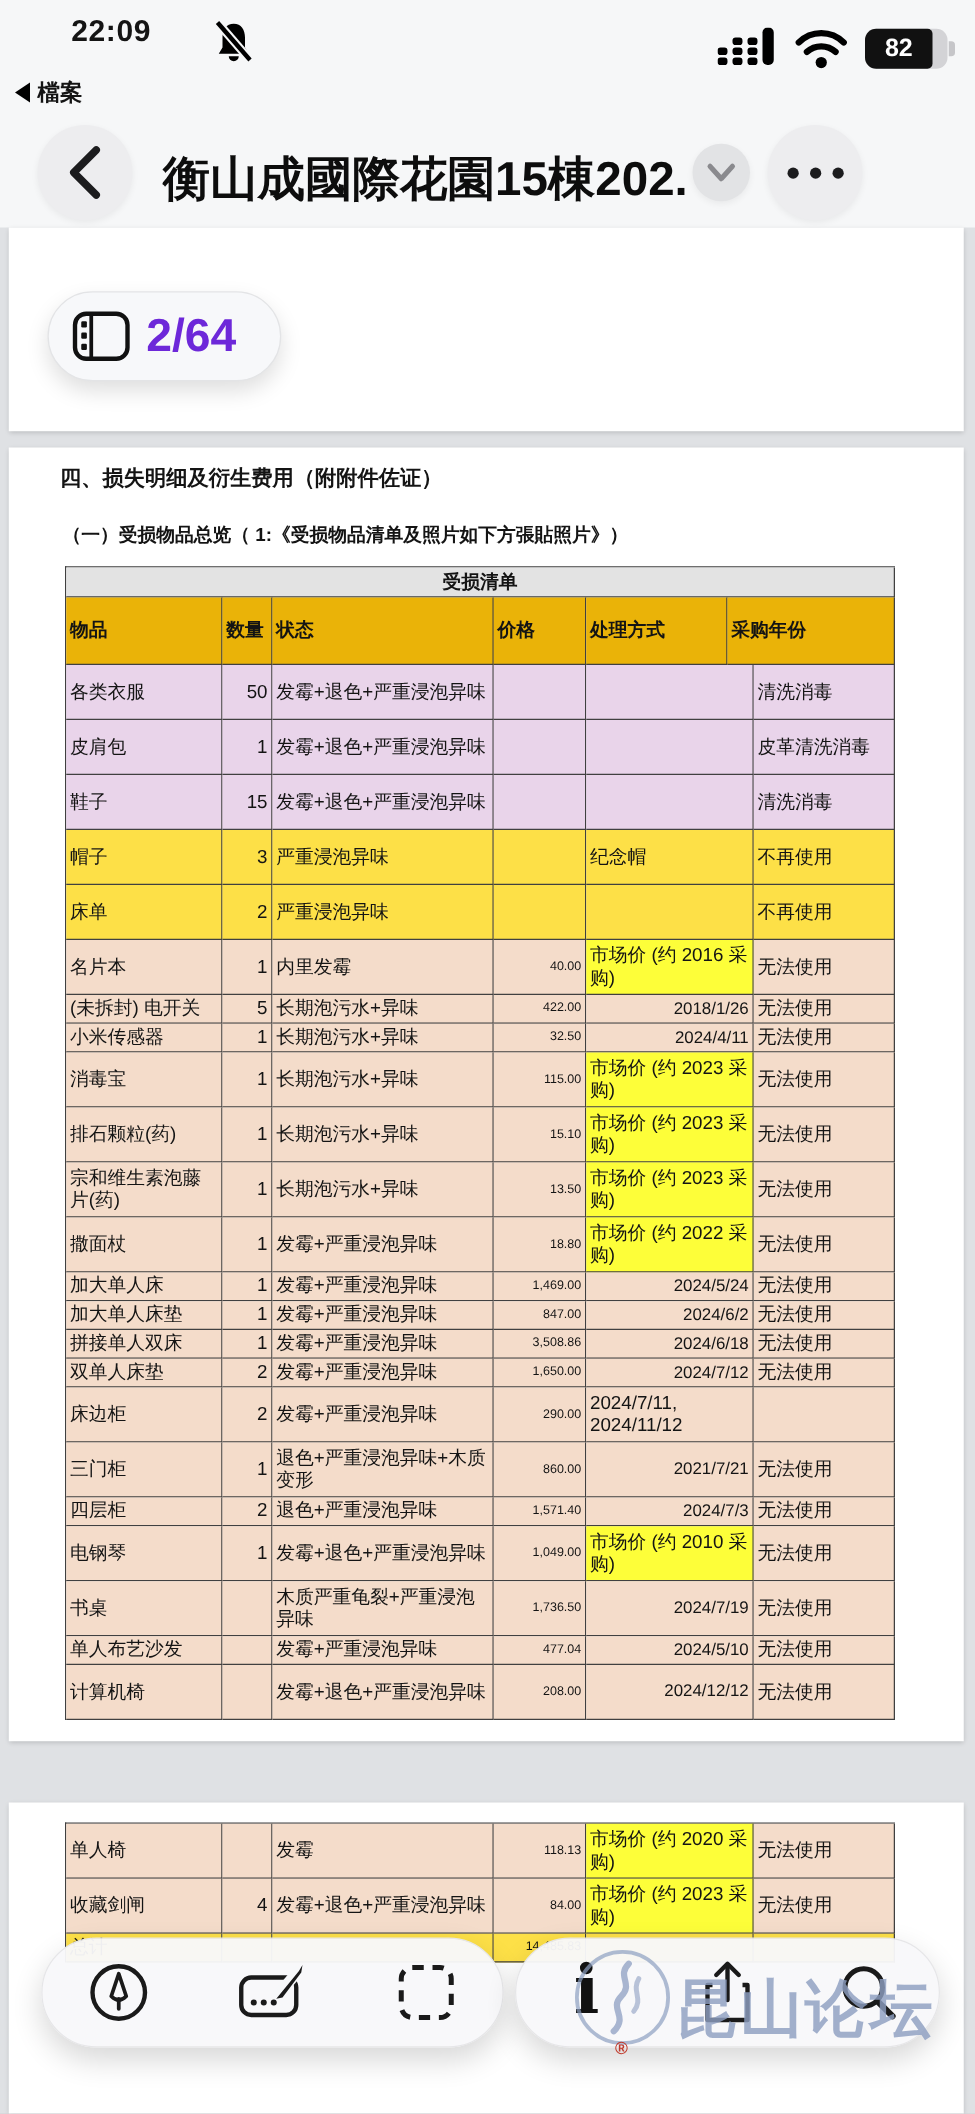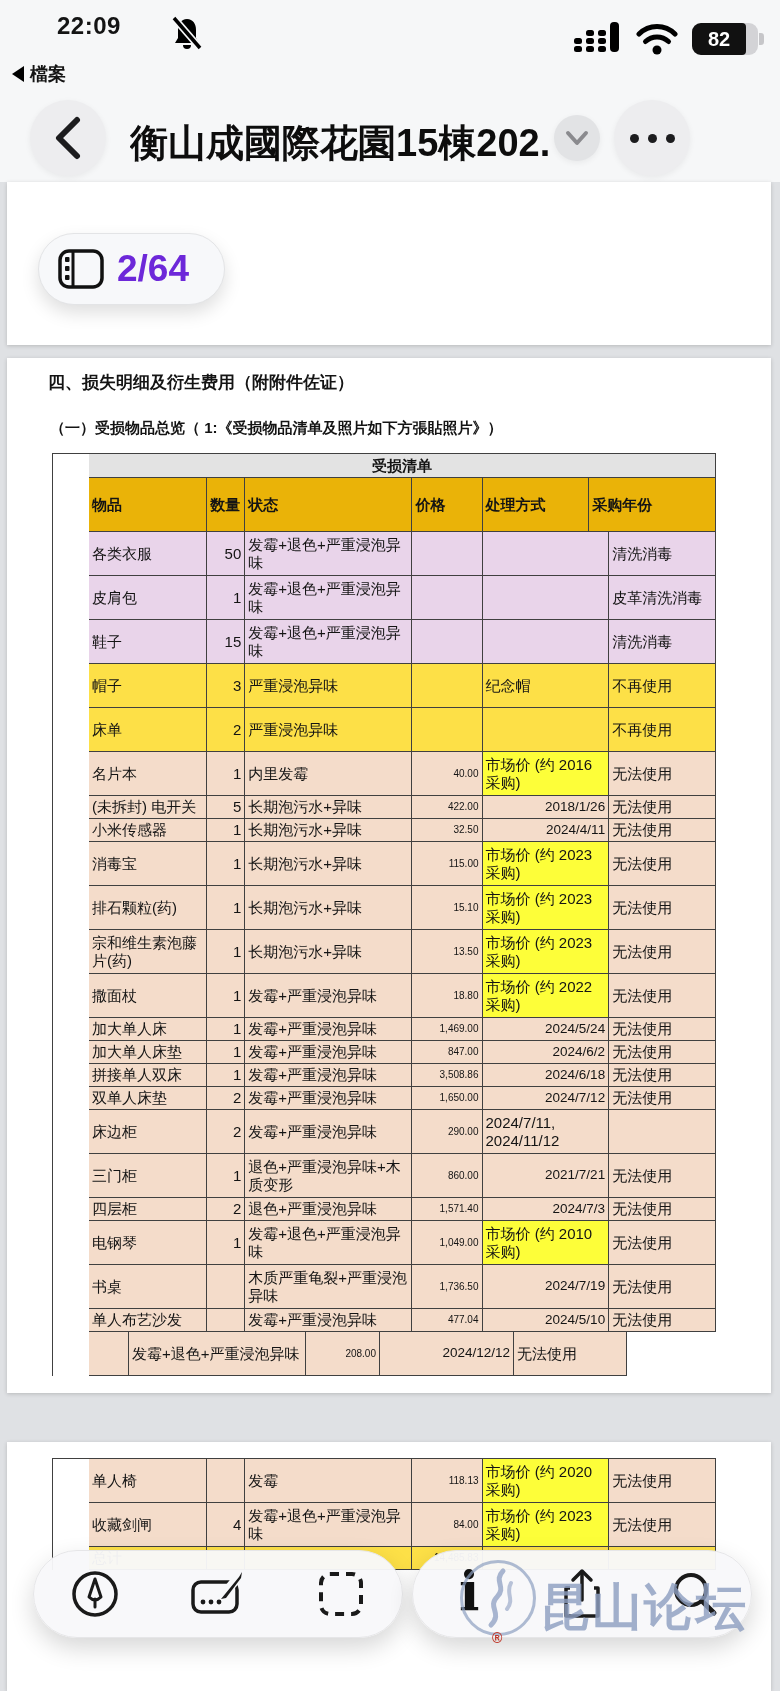--- a/index.html
+++ b/index.html
@@ -36,21 +36,21 @@
   .page2{top:358px;height:1035px;}
   .page3{top:1442px;height:249px;}
   .sec-title{position:absolute;left:48px;top:371px;font-size:17px;font-weight:700;}
   .sub-title{position:absolute;left:50px;top:419px;font-size:15px;font-weight:700;}
   
   .page-pill{position:absolute;left:38px;top:233px;width:187px;height:72px;border-radius:36px;
     background:#f7f8fa;border:1px solid #e3e4e6;box-shadow:0 8px 18px rgba(0,0,0,.13);
     display:flex;align-items:center;padding:0 18px;gap:12px;}
   .page-pill .lbl{font-size:37px;font-weight:600;color:#6d28d9;}
   
-  .tbl{position:absolute;border-top:1px solid #404040;border-left:1px solid #404040;font-size:15px;line-height:1.2;padding-left:36px;}
+  .tbl{position:absolute;border-top:1px solid #404040;border-left:1px solid #404040;font-size:15px;line-height:1.2;}
   .t1{left:52px;top:453px;width:664px;}
   .t2{left:52px;top:1458px;width:664px;}
   .trow{display:flex;}
   .tcell{border-right:1px solid #404040;border-bottom:1px solid #404040;padding:0 3px;
     display:flex;align-items:center;overflow:hidden;background:#fff;}
   .c0{width:125px;} .c1{width:40px;} .c2{width:177px;} .c3{width:74px;} .c4{width:134px;} .c5{width:113px;}
   .cfull{width:663px;justify-content:center;font-weight:700;}
   .banner{height:24px;}
   .banner .tcell{background:#e3e3e3;}
   .hrow{height:54px;}
@@ -610,20 +610,23 @@
             <span>477.04</span>
           </div>
           <div class="tcell c4 ar">
             <span>2024/5/10</span>
           </div>
           <div class="tcell c5 al">
             <span>无法使用</span>
           </div>
         </div>
         <div class="trow peach tall">
+          <div class="tcell c0 al">
+            <span>计算机椅</span>
+          </div>
           <div class="tcell c1 ar">
             <span></span>
           </div>
           <div class="tcell c2 al">
             <span>发霉+退色+严重浸泡异味</span>
           </div>
           <div class="tcell c3 ar num">
             <span>208.00</span>
           </div>
           <div class="tcell c4 ar">

